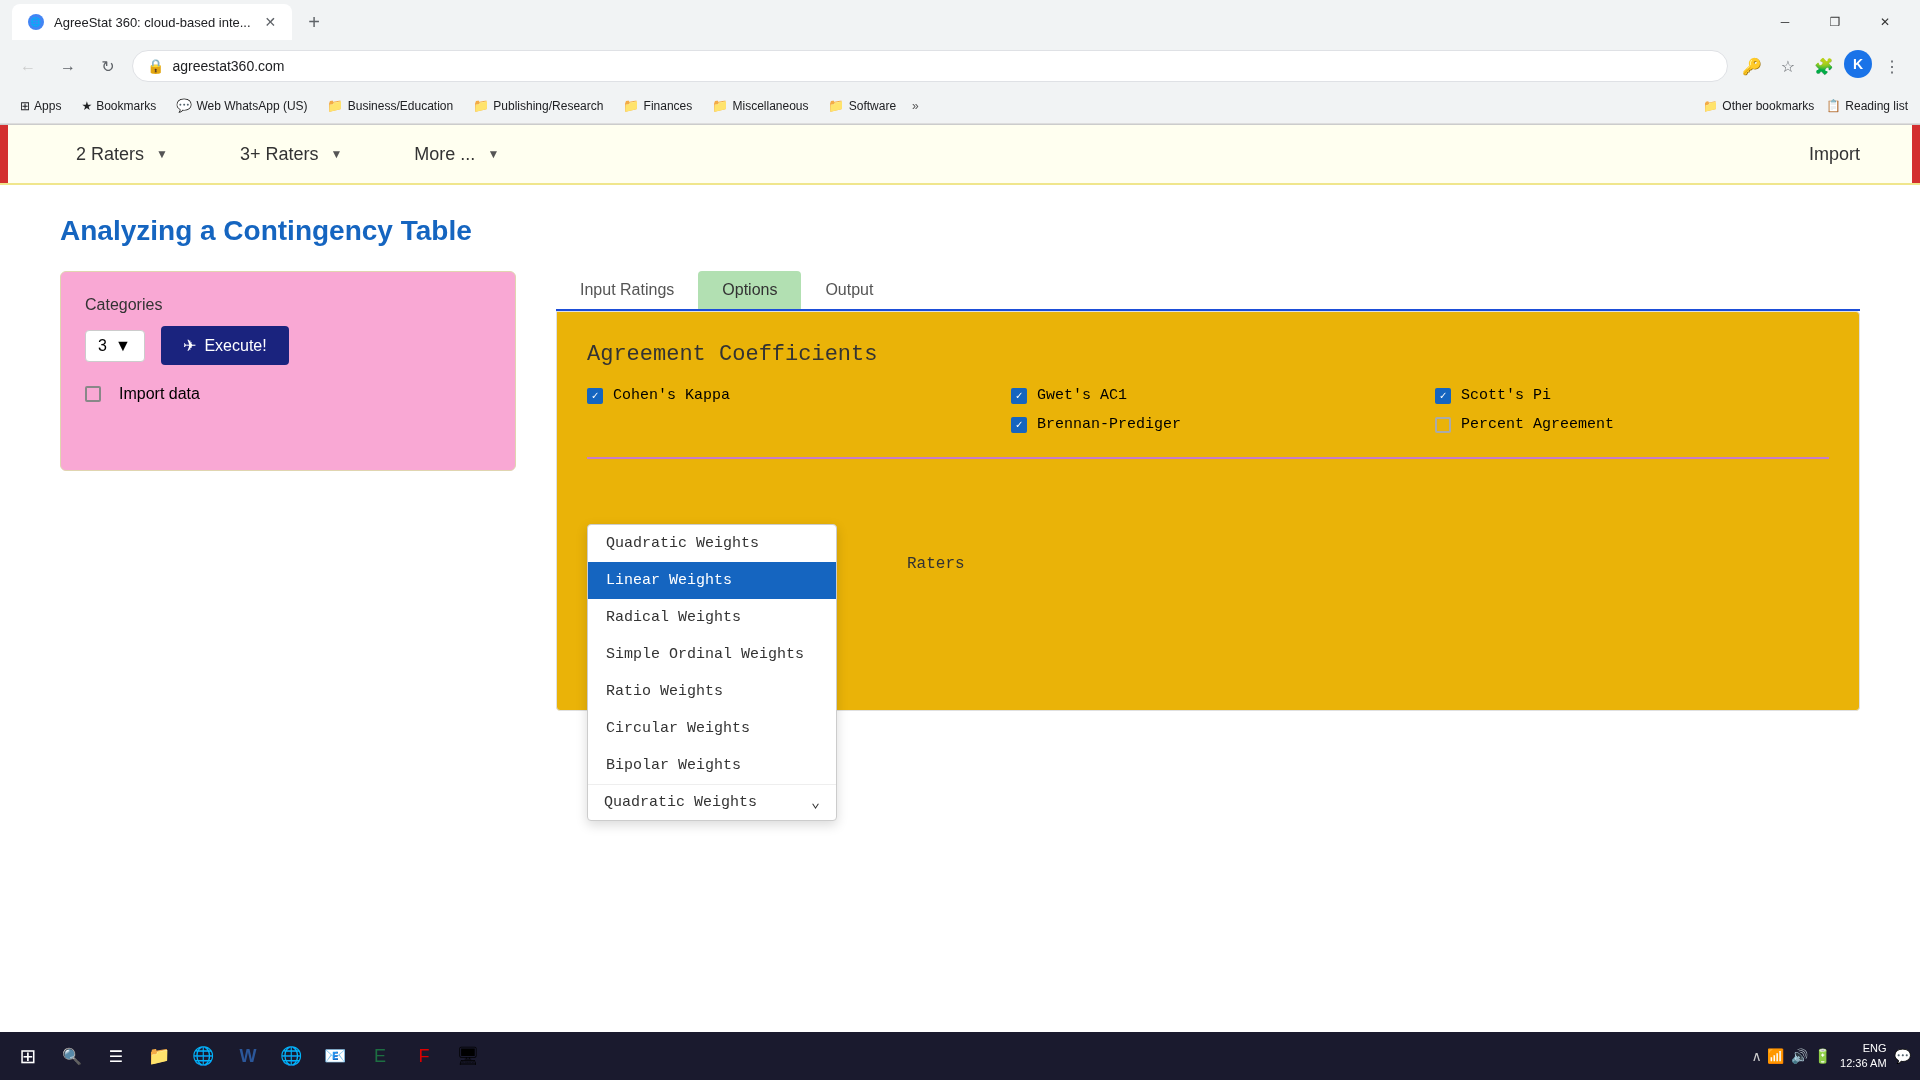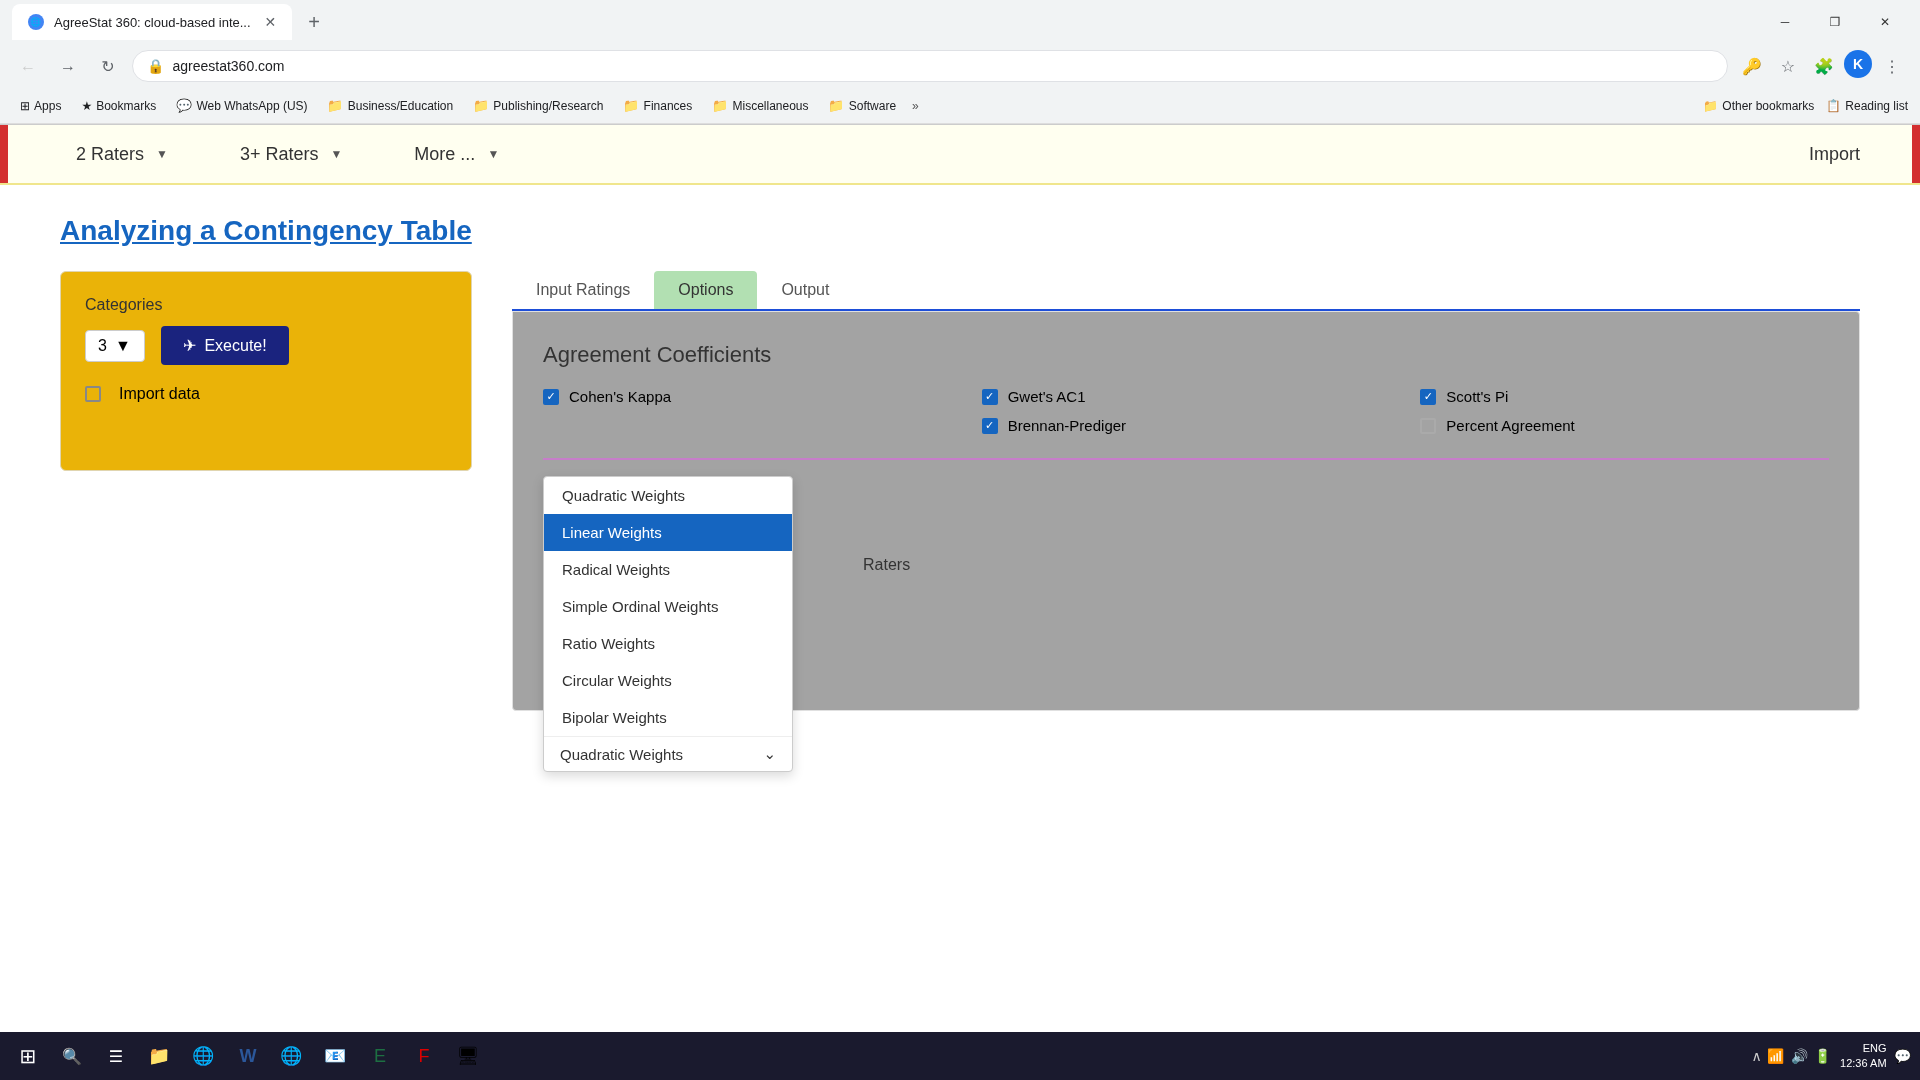--- a/index.html
+++ b/index.html
@@ -38,40 +38,40 @@
     .app-header { background: #fffff0; border-bottom: 2px solid #f0e68c; padding: 0 60px; height: 60px; display: flex; align-items: center; gap: 40px; position: relative; }
     .app-header::before { content: ''; position: absolute; left: 0; top: 0; bottom: 0; width: 8px; background: #d32f2f; }
     .app-header::after { content: ''; position: absolute; right: 0; top: 0; bottom: 0; width: 8px; background: #d32f2f; }
 
     .nav-item { display: flex; align-items: center; gap: 12px; padding: 8px 16px; cursor: pointer; font-size: 18px; color: #333; border-radius: 4px; }
     .nav-item .arrow { font-size: 12px; color: #555; }
     .nav-about { margin-left: auto; font-size: 18px; color: #333; cursor: pointer; }
 
     
     .main-content { padding: 30px 60px; }
-    .page-title { color: #1565c0; font-size: 28px; font-weight: bold; margin-bottom: 24px; text-decoration: underline; }
+    .page-title { color: #1565c0; font-size: 28px; font-weight: bold; margin-bottom: 24px; }
 
     .content-grid { display: flex; gap: 40px; align-items: flex-start; }
 
     
-    .left-panel { background: #eab308; border: 1px solid #e0d5b0; border-radius: 6px; padding: 24px; width: 412px; min-height: 200px; }
+    .left-panel { background: #f9a8d4; border: 1px solid #e0d5b0; border-radius: 6px; padding: 24px; width: 456px; min-height: 200px; }
     .categories-label { font-size: 16px; color: #333; margin-bottom: 12px; }
     .categories-row { display: flex; align-items: center; gap: 16px; margin-bottom: 20px; }
     .categories-select { display: flex; align-items: center; gap: 8px; background: #fff; border: 1px solid #ccc; border-radius: 4px; padding: 6px 12px; font-size: 16px; cursor: pointer; min-width: 60px; }
     .execute-btn { background: #1a237e; color: #fff; border: none; border-radius: 4px; padding: 10px 22px; font-size: 16px; cursor: pointer; display: flex; align-items: center; gap: 8px; }
     .import-row { display: flex; align-items: center; gap: 18px; }
     .checkbox-unchecked { width: 16px; height: 16px; border: 2px solid #888; border-radius: 2px; display: inline-block; }
 
     
     .right-panel { flex: 1; }
     .tabs-row { display: flex; gap: 0; margin-bottom: 0; border-bottom: 2px solid #1d4ed8; }
     .tab-btn { padding: 10px 24px; font-size: 16px; cursor: pointer; border: none; background: none; color: #555; }
     .tab-btn.active { background: #b2e0b2; color: #333; border-radius: 4px 4px 0 0; }
 
-    .options-panel { background: #a3a3a3; border: 1px solid #e0e0e0; border-radius: 0 4px 4px 4px; padding: 30px; min-height: 400px; }
+    .options-panel { background: #eab308; border: 1px solid #e0e0e0; border-radius: 0 4px 4px 4px; padding: 30px; min-height: 400px; font-family: Liberation Mono, monospace; }
     .section-title { font-size: 22px; color: #333; margin-bottom: 20px; }
 
     .coefficients-grid { display: grid; grid-template-columns: 1fr 1fr 1fr; gap: 12px 30px; margin-bottom: 24px; }
     .coeff-item { display: flex; align-items: center; gap: 10px; font-size: 15px; }
     .cb-checked { width: 16px; height: 16px; background: #1565c0; border-radius: 2px; display: flex; align-items: center; justify-content: center; color: #fff; font-size: 11px; flex-shrink: 0; }
     .cb-unchecked { width: 16px; height: 16px; border: 2px solid #aaa; border-radius: 2px; display: inline-block; flex-shrink: 0; }
 
     .divider-line { border: none; border-top: 2px solid #c77dca; margin: 8px 0 16px 0; }
     .dropdown-menu { position: absolute; top: 0; left: 0; width: 250px; background: #fff; border: 1px solid #ccc; border-radius: 4px; box-shadow: 0 4px 12px rgba(0,0,0,0.15); z-index: 100; }
     .dropdown-option { padding: 10px 18px; font-size: 15px; cursor: pointer; color: #333; }
@@ -238,21 +238,21 @@
               <span>Brennan-Prediger</span>
             </div>
             <div class="coeff-item">
               <div class="cb-unchecked"></div>
               <span>Percent Agreement</span>
             </div>
           </div>
 
           <hr class="divider-line">
 
-          <div style="display:flex; align-items:flex-start; gap:20px; margin-top: 8px;">
+          <div style="display:flex; align-items:center; gap:20px; margin-top: 8px;">
             <div style="position:relative;">
 
               <div class="dropdown-menu">
                 <div class="dropdown-option">Quadratic Weights</div>
                 <div class="dropdown-option selected">Linear Weights</div>
                 <div class="dropdown-option">Radical Weights</div>
                 <div class="dropdown-option">Simple Ordinal Weights</div>
                 <div class="dropdown-option">Ratio Weights</div>
                 <div class="dropdown-option">Circular Weights</div>
                 <div class="dropdown-option">Bipolar Weights</div>

